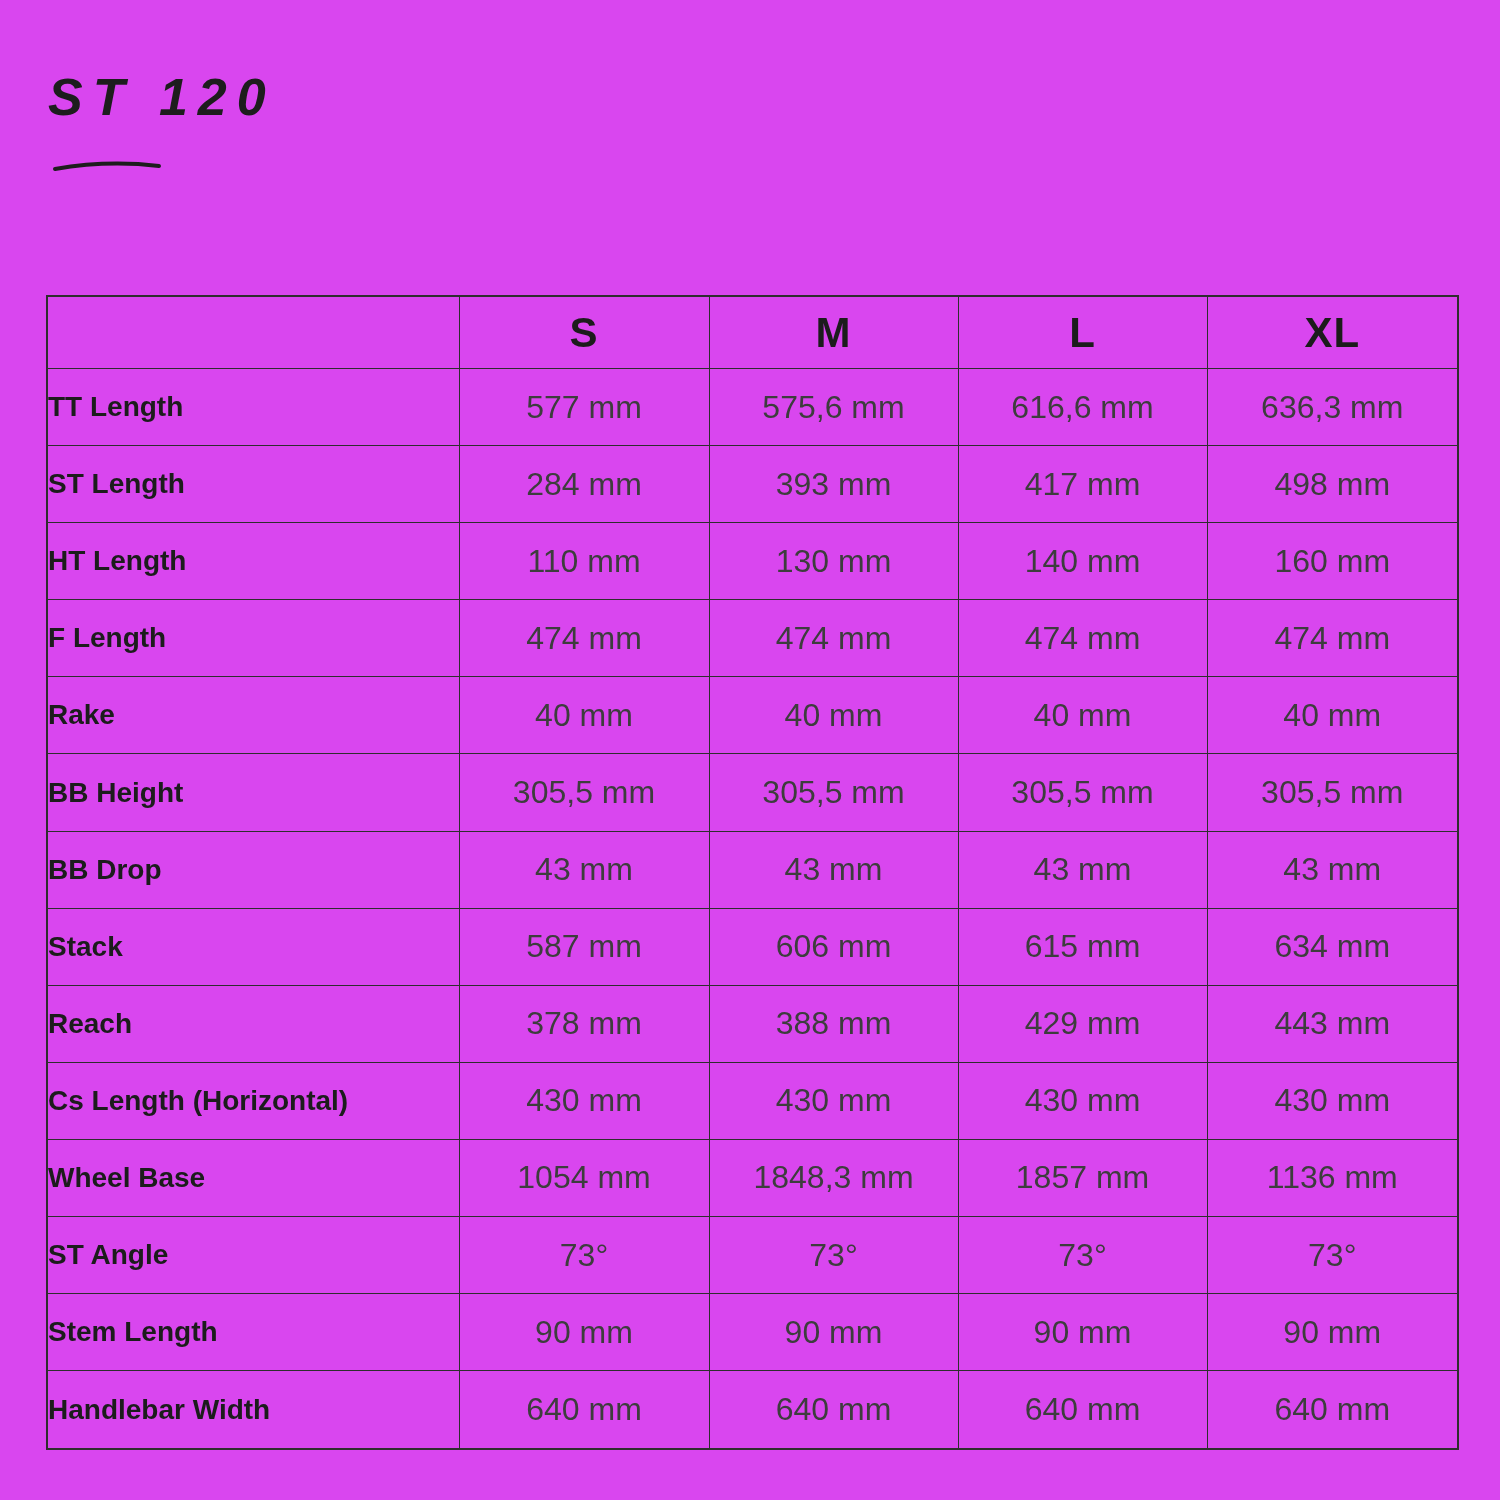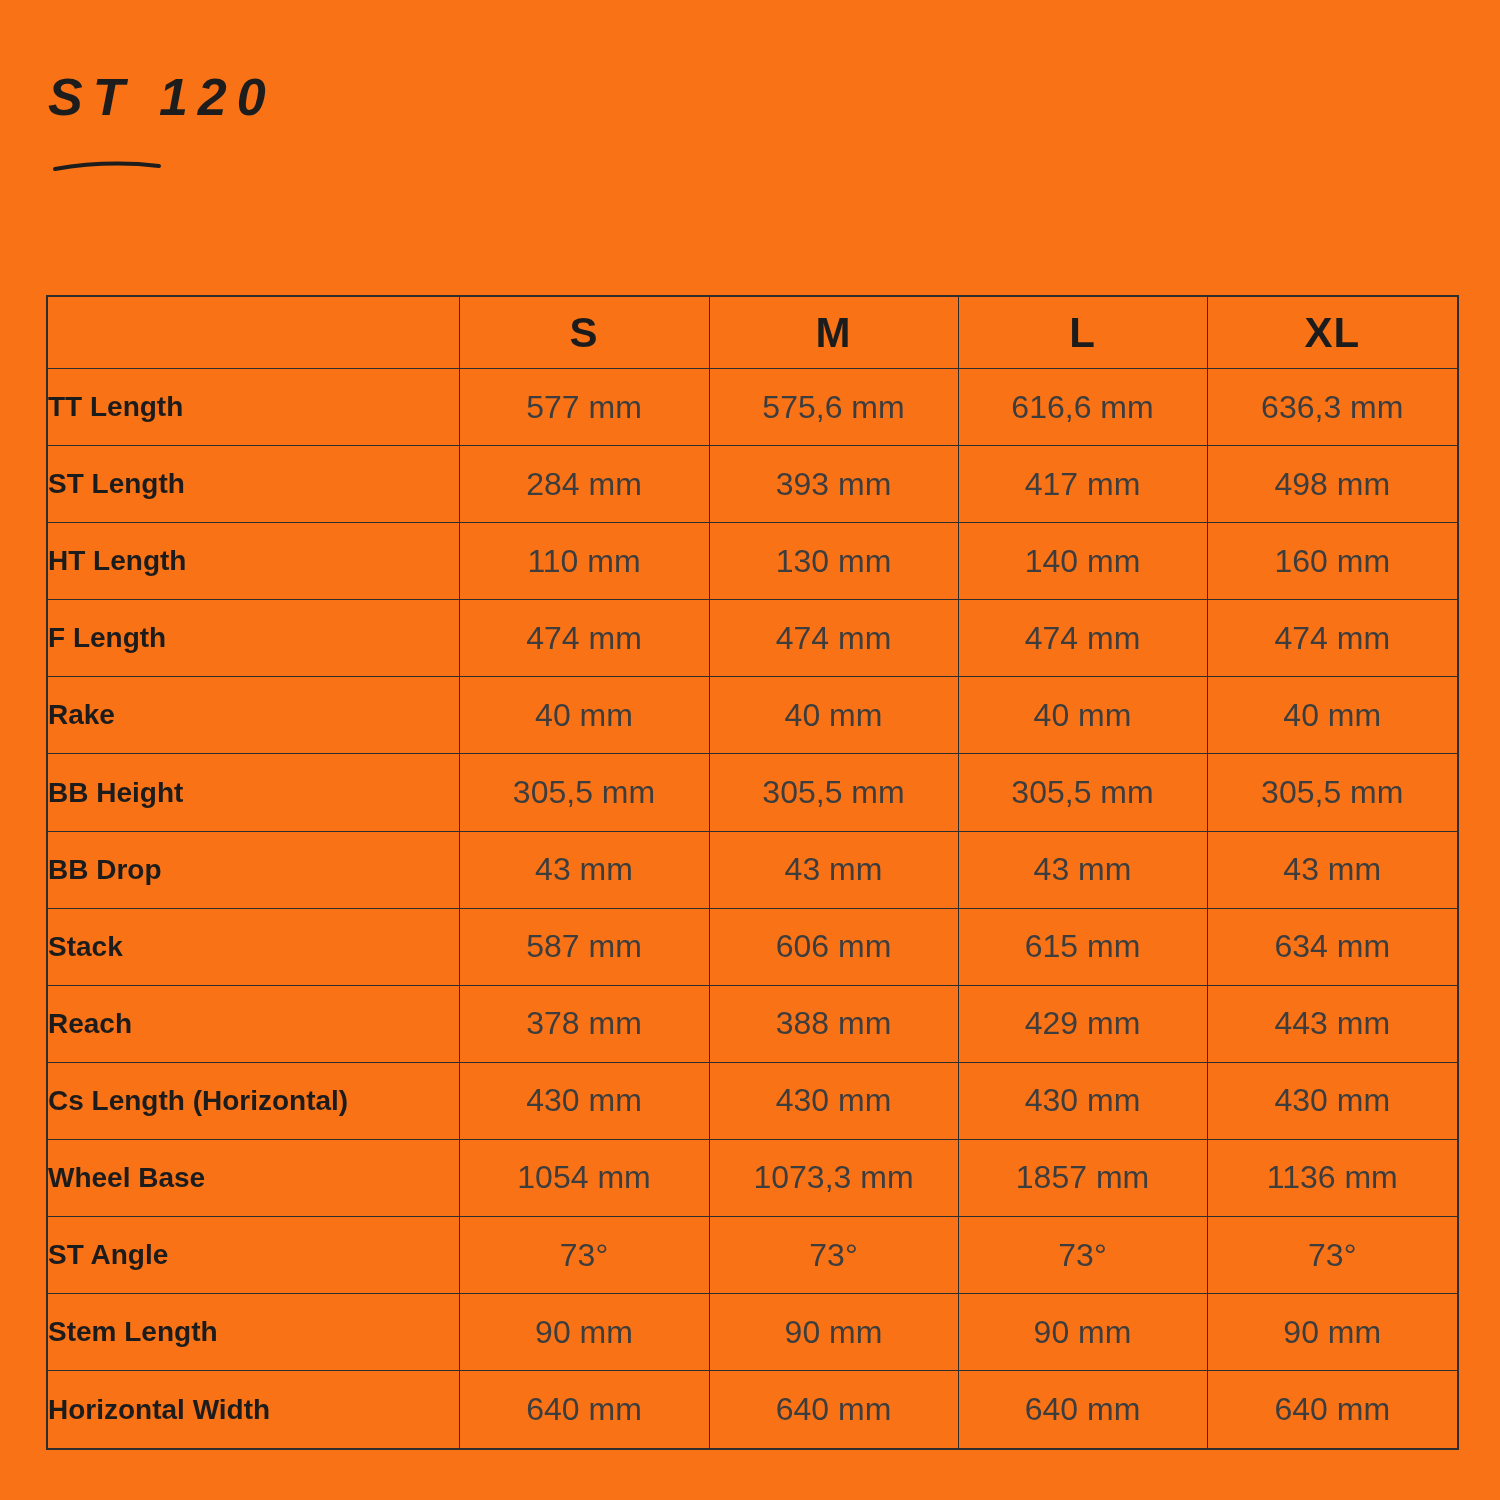--- a/index.html
+++ b/index.html
@@ -5,21 +5,21 @@
   html, body {
     margin: 0;
     padding: 0;
     background: #ffffff;
     font-family: "Liberation Sans", sans-serif;
   }
   .page {
     position: relative;
     width: 1500px;
     height: 1500px;
-    background: #f97316;
+    background: #d946ef;
     overflow: hidden;
   }
   .title {
     position: absolute;
     left: 48px;
     top: 68px;
     font-size: 52px;
     line-height: 58px;
     font-weight: 800;
     font-style: italic;
@@ -166,40 +166,40 @@
         <tr>
           <th>Cs Length (Horizontal)</th>
           <td>430 mm</td>
           <td>430 mm</td>
           <td>430 mm</td>
           <td>430 mm</td>
         </tr>
         <tr>
           <th>Wheel Base</th>
           <td>1054 mm</td>
-          <td>1073,3 mm</td>
+          <td>1848,3 mm</td>
           <td>1857 mm</td>
           <td>1136 mm</td>
         </tr>
         <tr>
           <th>ST Angle</th>
           <td>73°</td>
           <td>73°</td>
           <td>73°</td>
           <td>73°</td>
         </tr>
         <tr>
           <th>Stem Length</th>
           <td>90 mm</td>
           <td>90 mm</td>
           <td>90 mm</td>
           <td>90 mm</td>
         </tr>
         <tr>
-          <th>Horizontal Width</th>
+          <th>Handlebar Width</th>
           <td>640 mm</td>
           <td>640 mm</td>
           <td>640 mm</td>
           <td>640 mm</td>
         </tr>
       </tbody>
   </table>
 
 </div>
 

